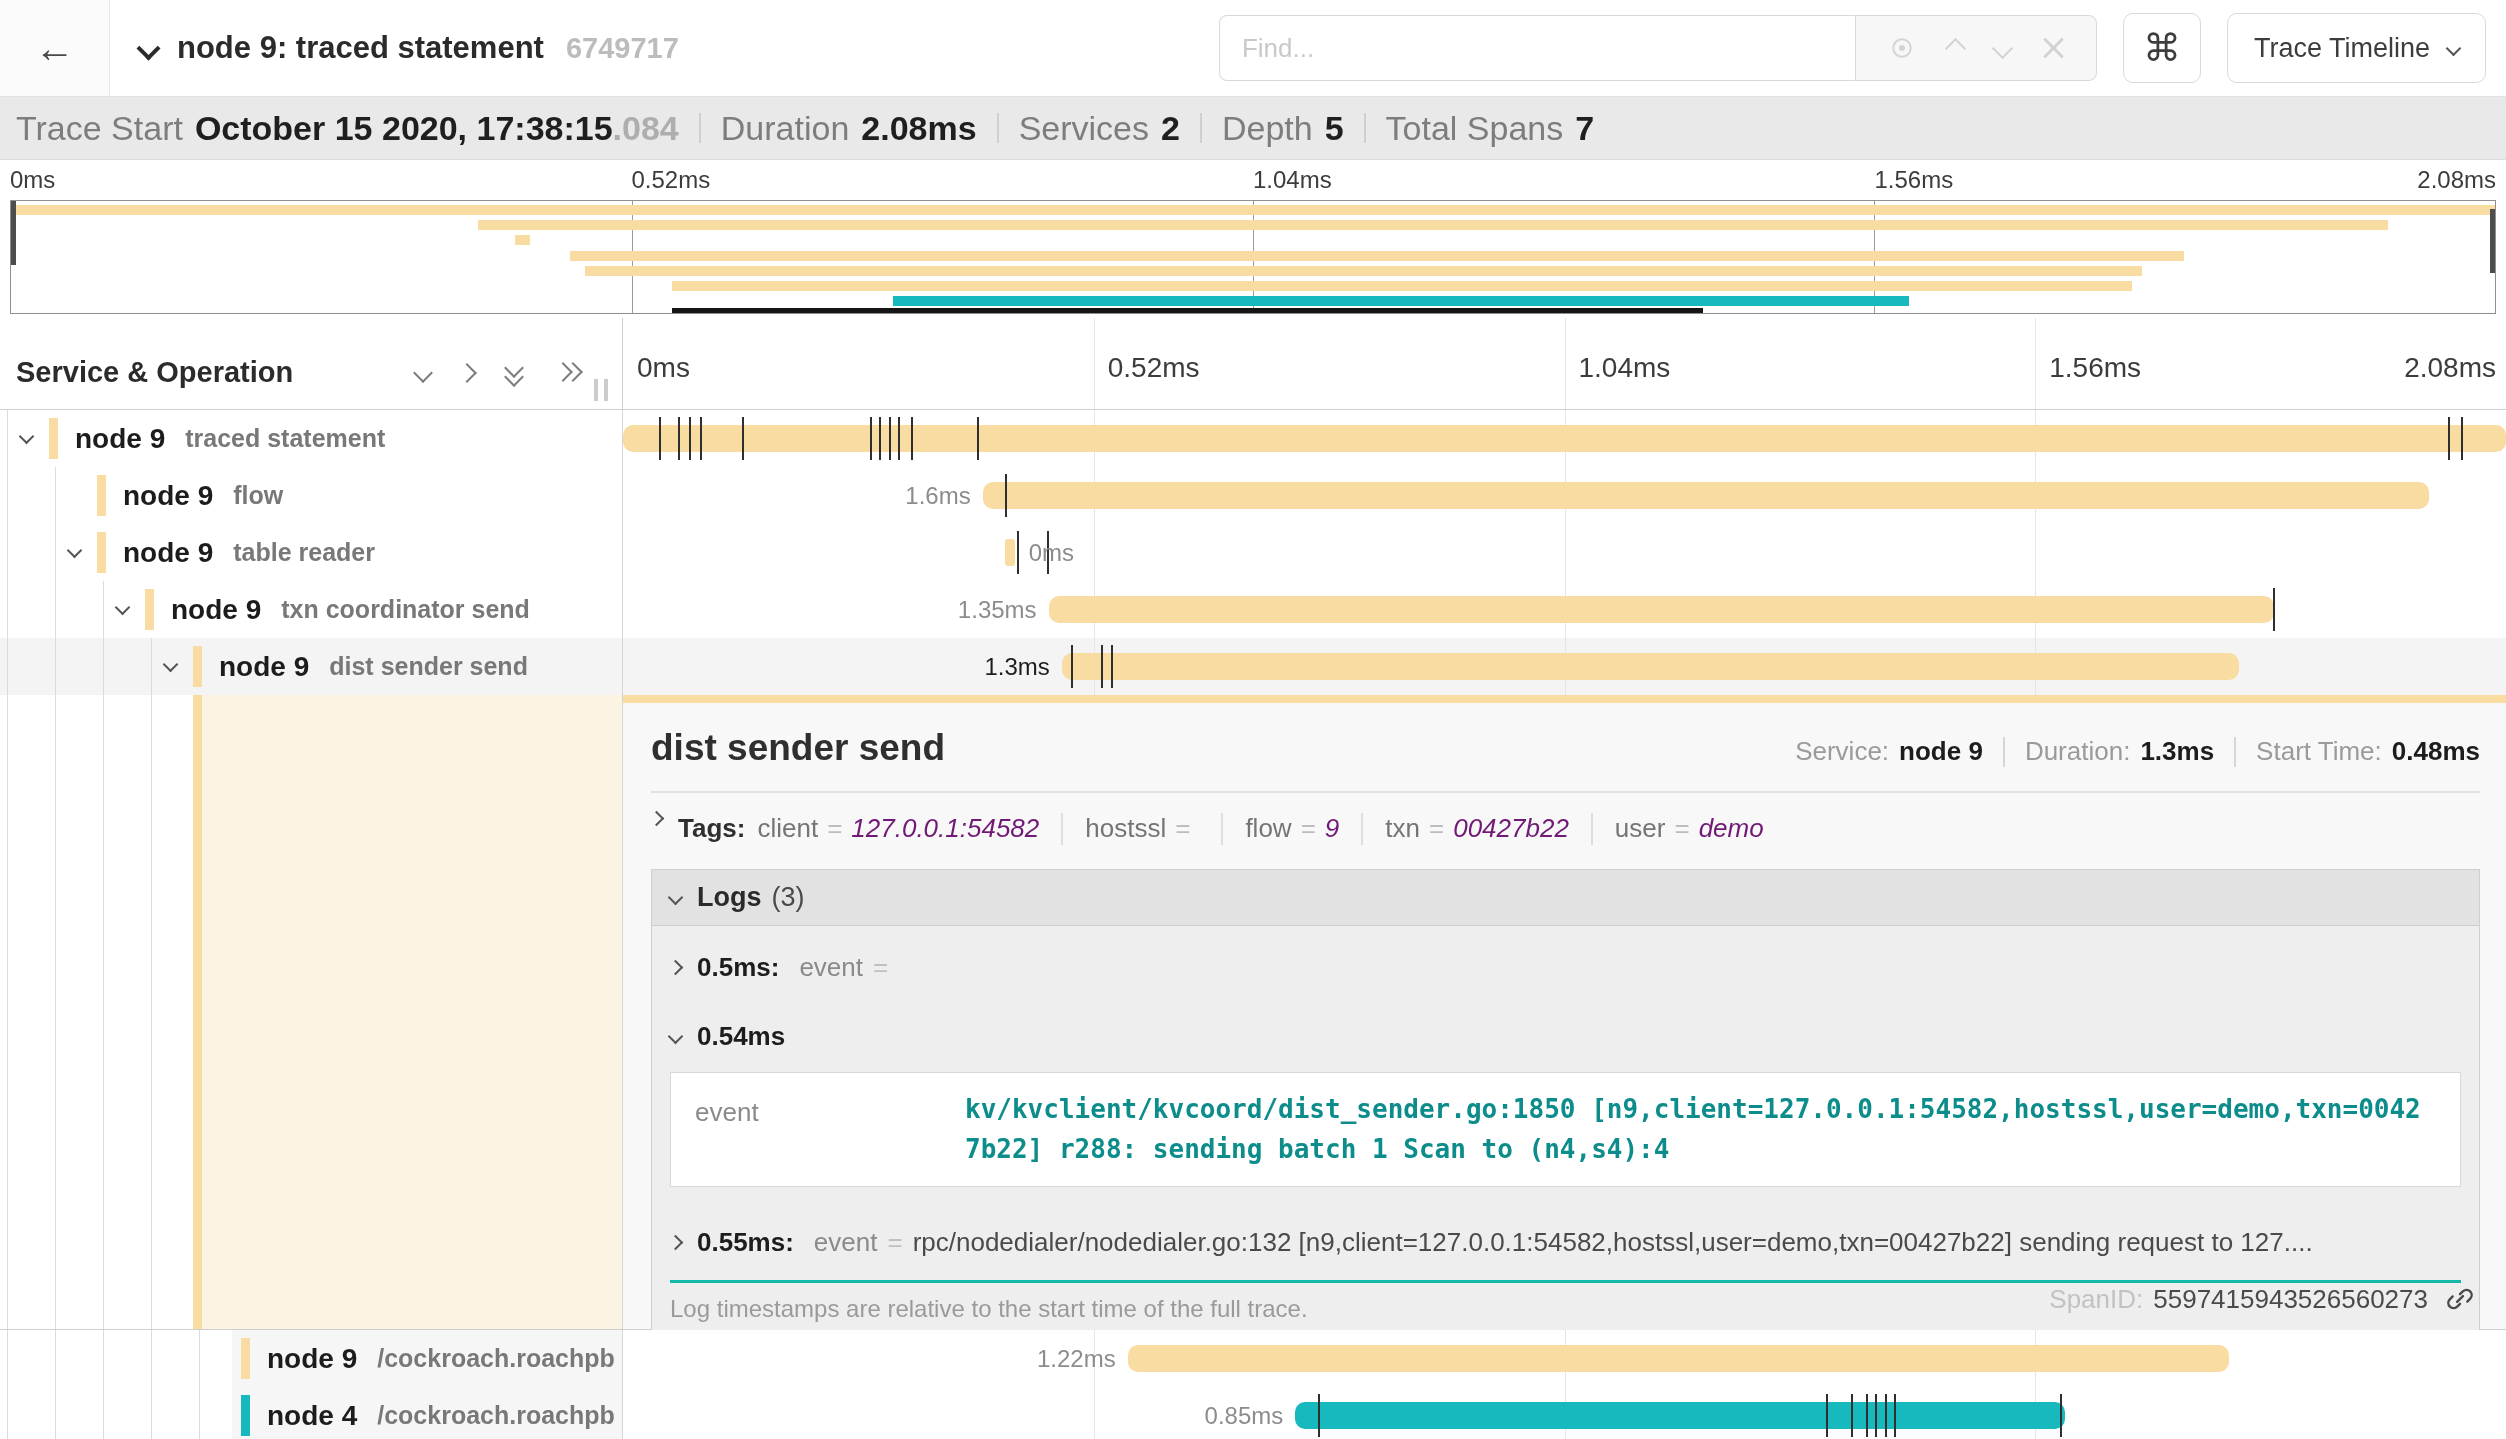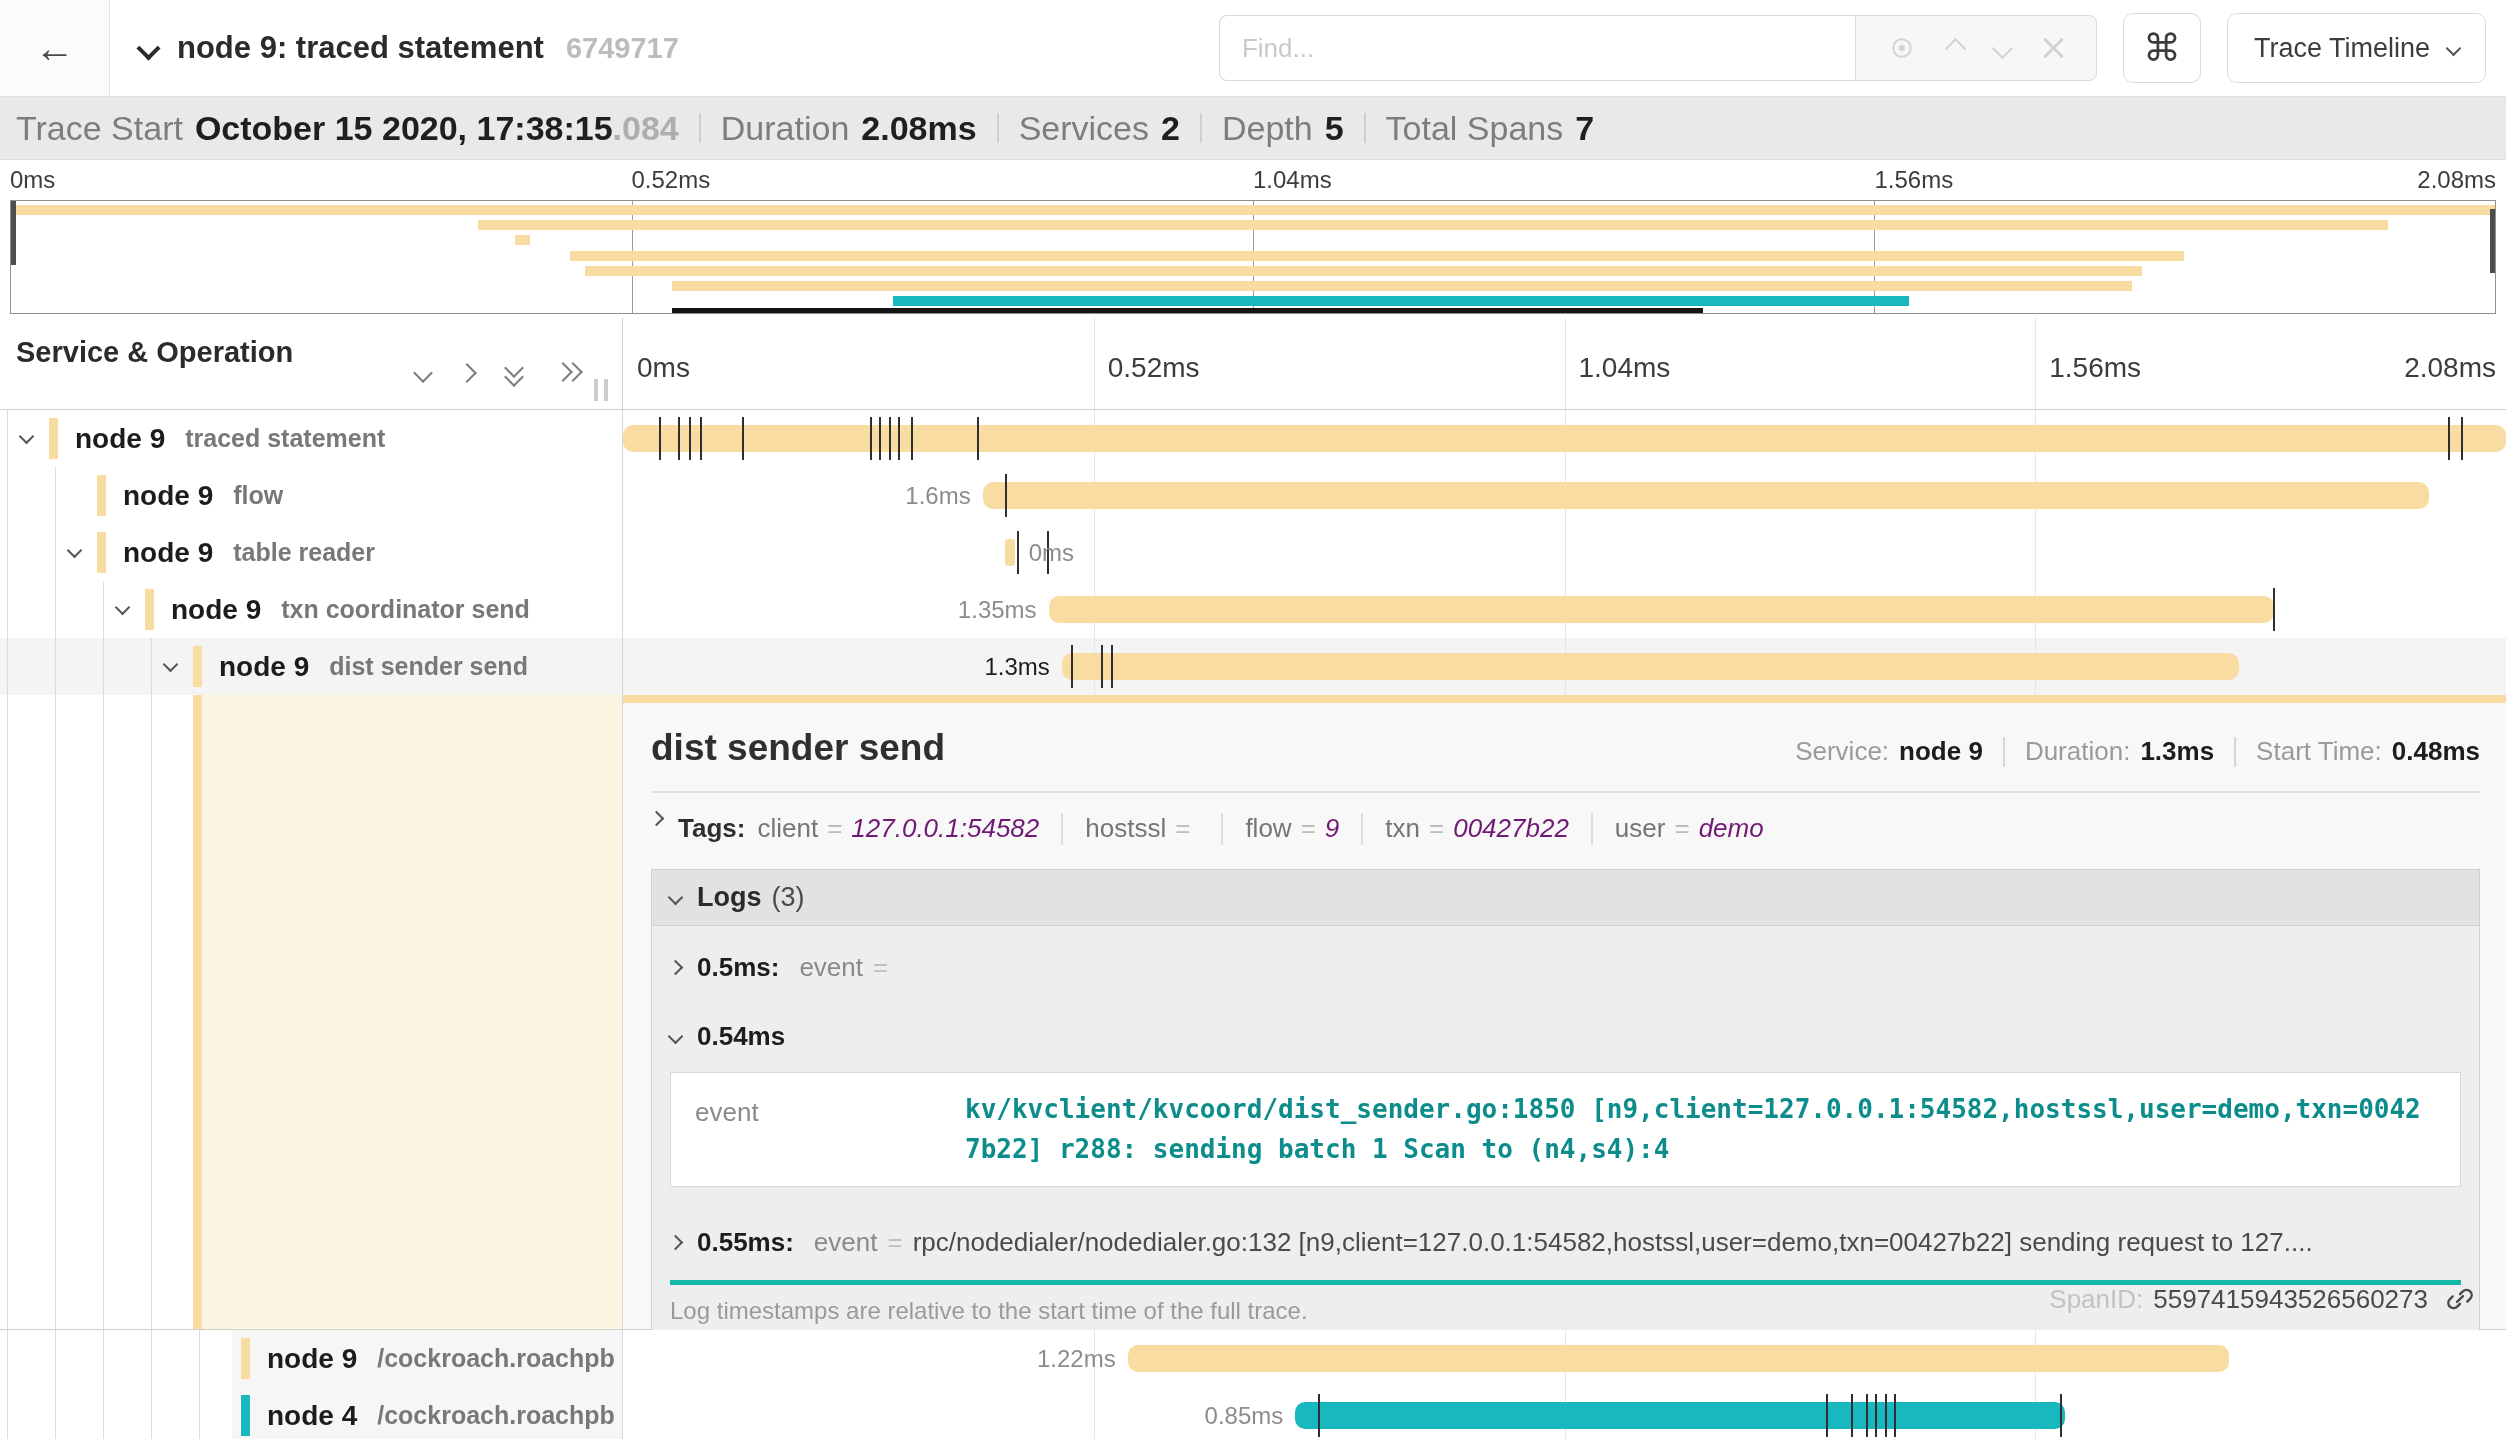--- a/index.html
+++ b/index.html
@@ -56,21 +56,21 @@
   .mm-labels { position: absolute; left: 10px; right: 10px; top: 6px; height: 32px; font-size: 24px; color:#3c3c3c; }
   .mm-labels span { position: absolute; top: 0; }
   .mm-box { position: absolute; left: 10px; right: 10px; top: 40px; height: 114px;
     border: 1px solid #8f8f8f; background:#fff; }
   .mm-grid { position: absolute; top: 0; bottom: 0; width: 1px; background:#9c9c9c; }
   .mm-span { position: absolute; height: 10px; }
   .mm-scroll { position: absolute; bottom: 0; height: 5px; background:#151515; }
   .mm-handle { position: absolute; width: 5px; background:#4d4d4d; cursor: ew-resize; }
   
   .tl-header { height: 92px; display: flex; border-bottom: 1px solid #cfcfcf; background:#fff; }
-  .so-cell { width: 623px; flex: none; position: relative; display: flex; 
+  .so-cell { width: 623px; flex: none; position: relative; display: flex; align-items: center;
     padding: 18px 40px 0 16px; border-right: 1px solid #d0d0d0; }
   .so-label { font-size: 29px; font-weight: 700; color:#2b2b2b; }
   .so-icons { margin-left: auto; display: flex; align-items: center; gap: 30px; }
   .grip { position: absolute; right: 14px; bottom: 8px; display: flex; gap: 6px; }
   .grip i { width: 4px; height: 22px; background:#cccccc; display: block; }
   .ticks-cell { flex: 1; position: relative; font-size: 28px; color:#3c3c3c; }
   .ticks-cell .tick-label { position: absolute; top: 50%; transform: translateY(-38%); }
   .vline-light { position: absolute; top: 0; bottom: 0; width: 1px; background:#e6e6e6; }
   
   .span-row { height: 57px; display: flex; position: relative; background:#fff; }
@@ -116,21 +116,21 @@
     white-space: nowrap; overflow: hidden; cursor: pointer; }
   .log-time { font-weight: 700; color:#1d1d1d; margin-left: 16px; flex: none; }
   .log-key { color:#8a8a8a; margin-left: 20px; flex: none; }
   .log-eq { color:#c0c0c0; margin: 0 10px; flex: none; }
   .log-msg { color:#4a4a4a; overflow: hidden; }
   .log-exp-head { display: flex; align-items: center; padding: 16px 0 4px; font-size: 26px; cursor: pointer; }
   .event-box { margin: 16px 0 18px; background:#fff; border: 1px solid #d9d9d9; padding: 16px 24px; display: flex; }
   .ev-key { width: 270px; flex: none; color:#8a8a8a; font-size: 26px; padding-top: 8px; }
   .ev-val { font-family: "DejaVu Sans Mono", "Liberation Mono", monospace; font-size: 26px; font-weight: 700;
     color:#0d8c8c; line-height: 1.55; word-break: break-all; }
-  .footnote { border-top: 5px solid #14b8a6; padding: 12px 0 14px; font-size: 24px; color:#9a9a9a; }
+  .footnote { border-top: 3px solid #14b8a6; padding: 12px 0 14px; font-size: 24px; color:#9a9a9a; }
   .spanid-row { position: absolute; bottom: 14px; right: 30px; display: flex; align-items: center; font-size: 26px; }
   .spanid-label { color:#c2c2c2; }
   .spanid-value { color:#4a4a4a; margin-left: 10px; }
   .link-icon { margin-left: 16px; cursor: pointer; display: inline-flex; }
 </style>
 </head>
 <body>
 
 <div class="app">
 

